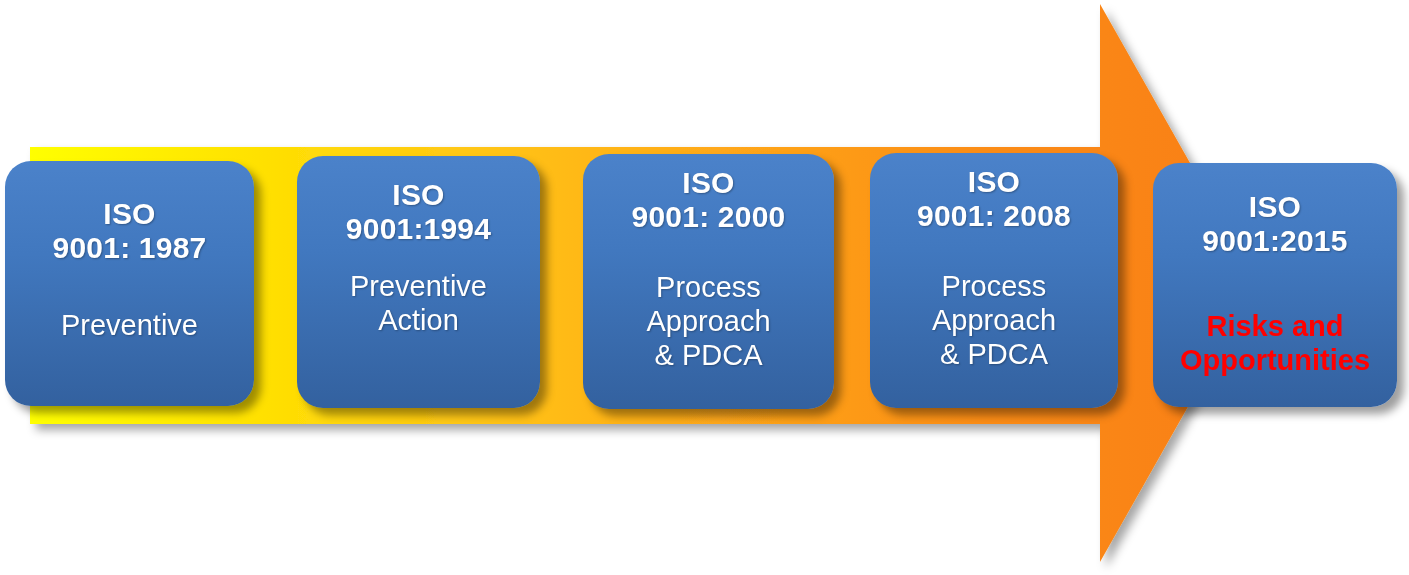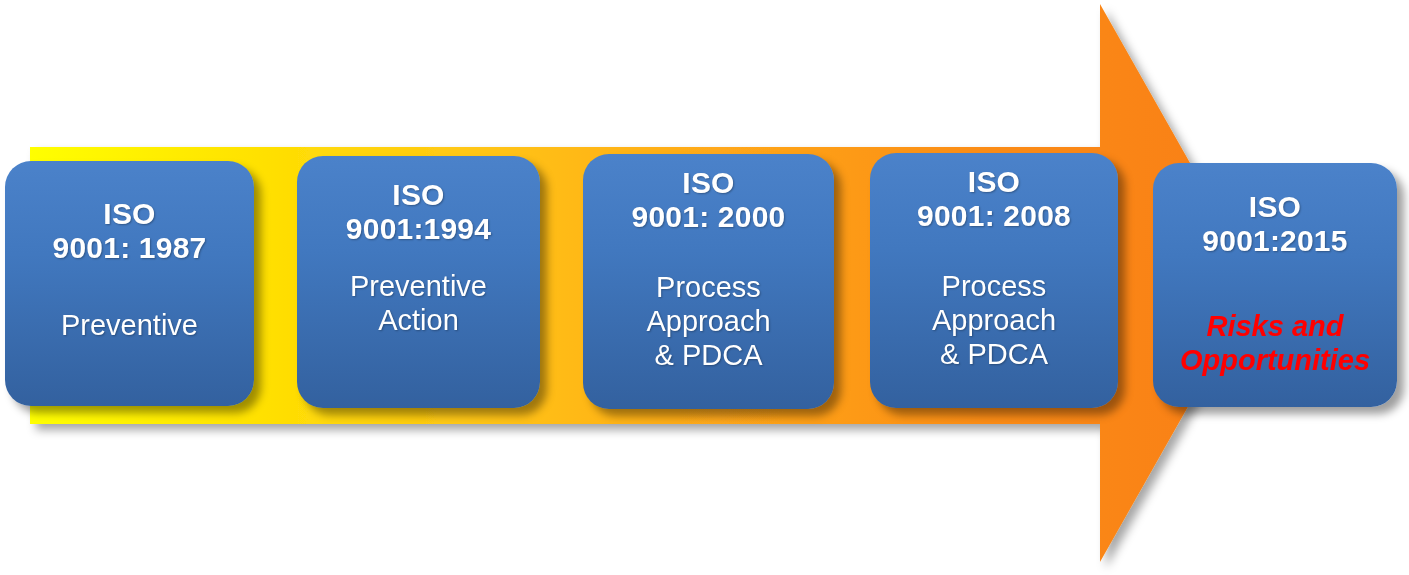--- a/index.html
+++ b/index.html
@@ -84,21 +84,21 @@
   #box-2 { left: 297px;  top: 156px; width: 243px; height: 252px; padding-top: 22px; }
   #box-2 .stage-sub { margin-top: 24px; }
 
   #box-3 { left: 583px;  top: 154px; width: 251px; height: 255px; padding-top: 12px; }
   #box-3 .stage-sub { margin-top: 37px; }
 
   #box-4 { left: 870px;  top: 153px; width: 248px; height: 255px; padding-top: 12px; }
   #box-4 .stage-sub { margin-top: 37px; }
 
   #box-5 { left: 1153px; top: 163px; width: 244px; height: 244px; padding-top: 27px; }
-  #box-5 .stage-sub { margin-top: 52px; font-style: italic; }
+  #box-5 .stage-sub { margin-top: 52px; }
 </style>
 </head>
 <body>
 
 <div id="canvas">
 
   <div id="arrow-wrap">
     <svg id="arrow-svg" width="1409" height="575" viewBox="0 0 1409 575" xmlns="http://www.w3.org/2000/svg">
       <defs>
         <linearGradient id="arrowGrad" x1="0" y1="0" x2="1" y2="0">

